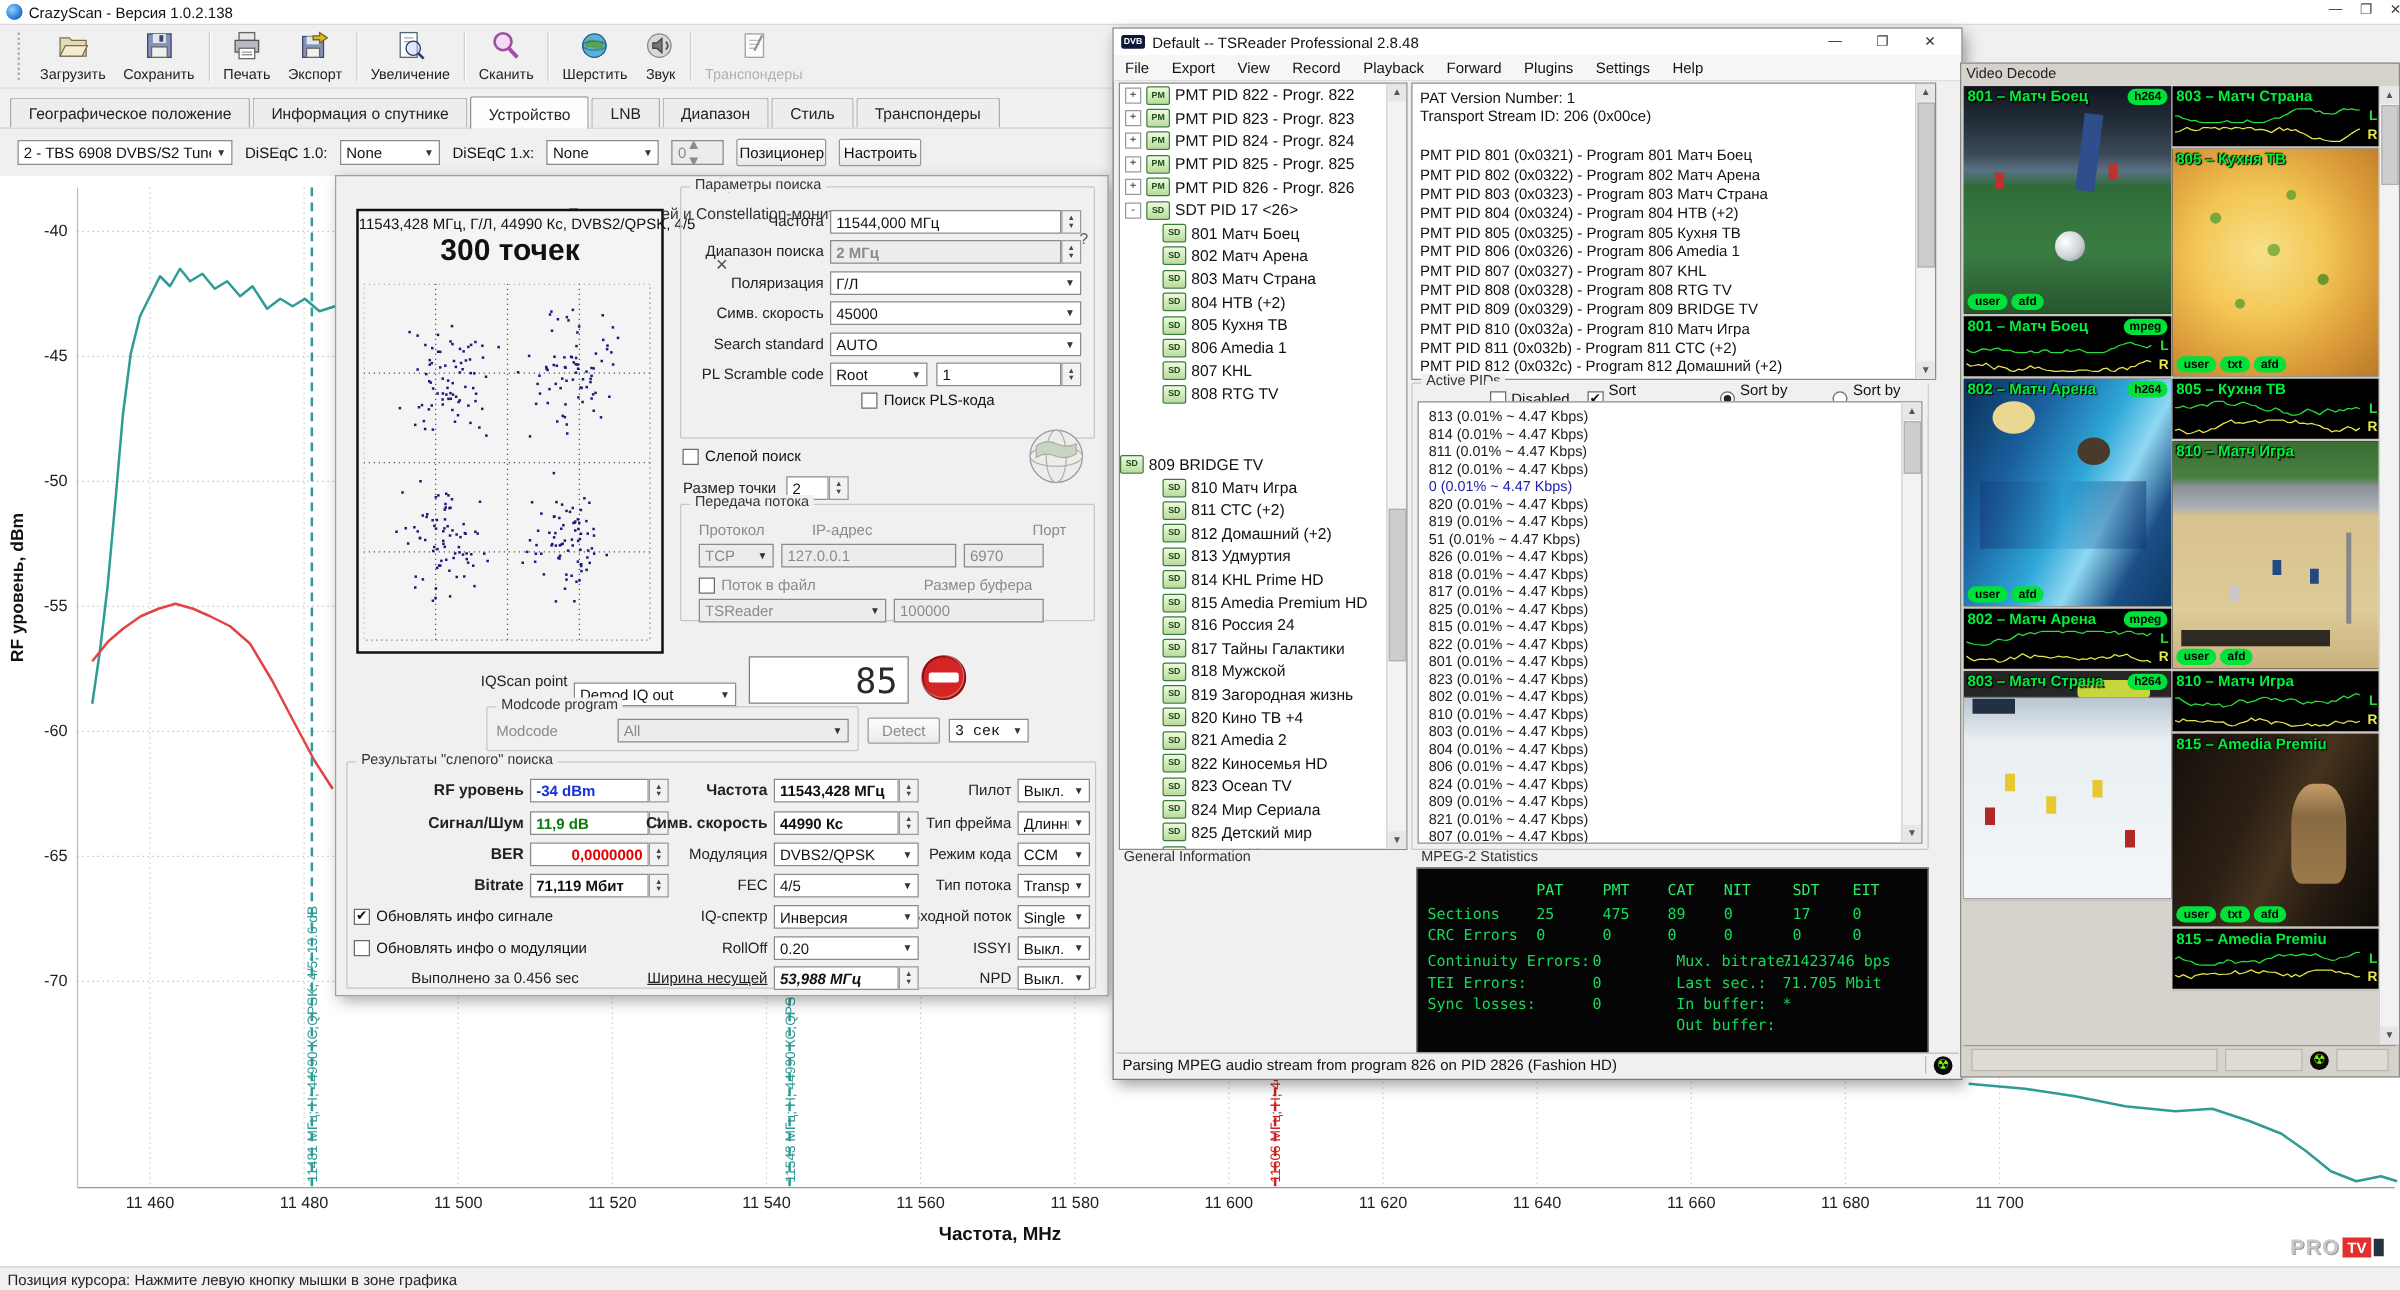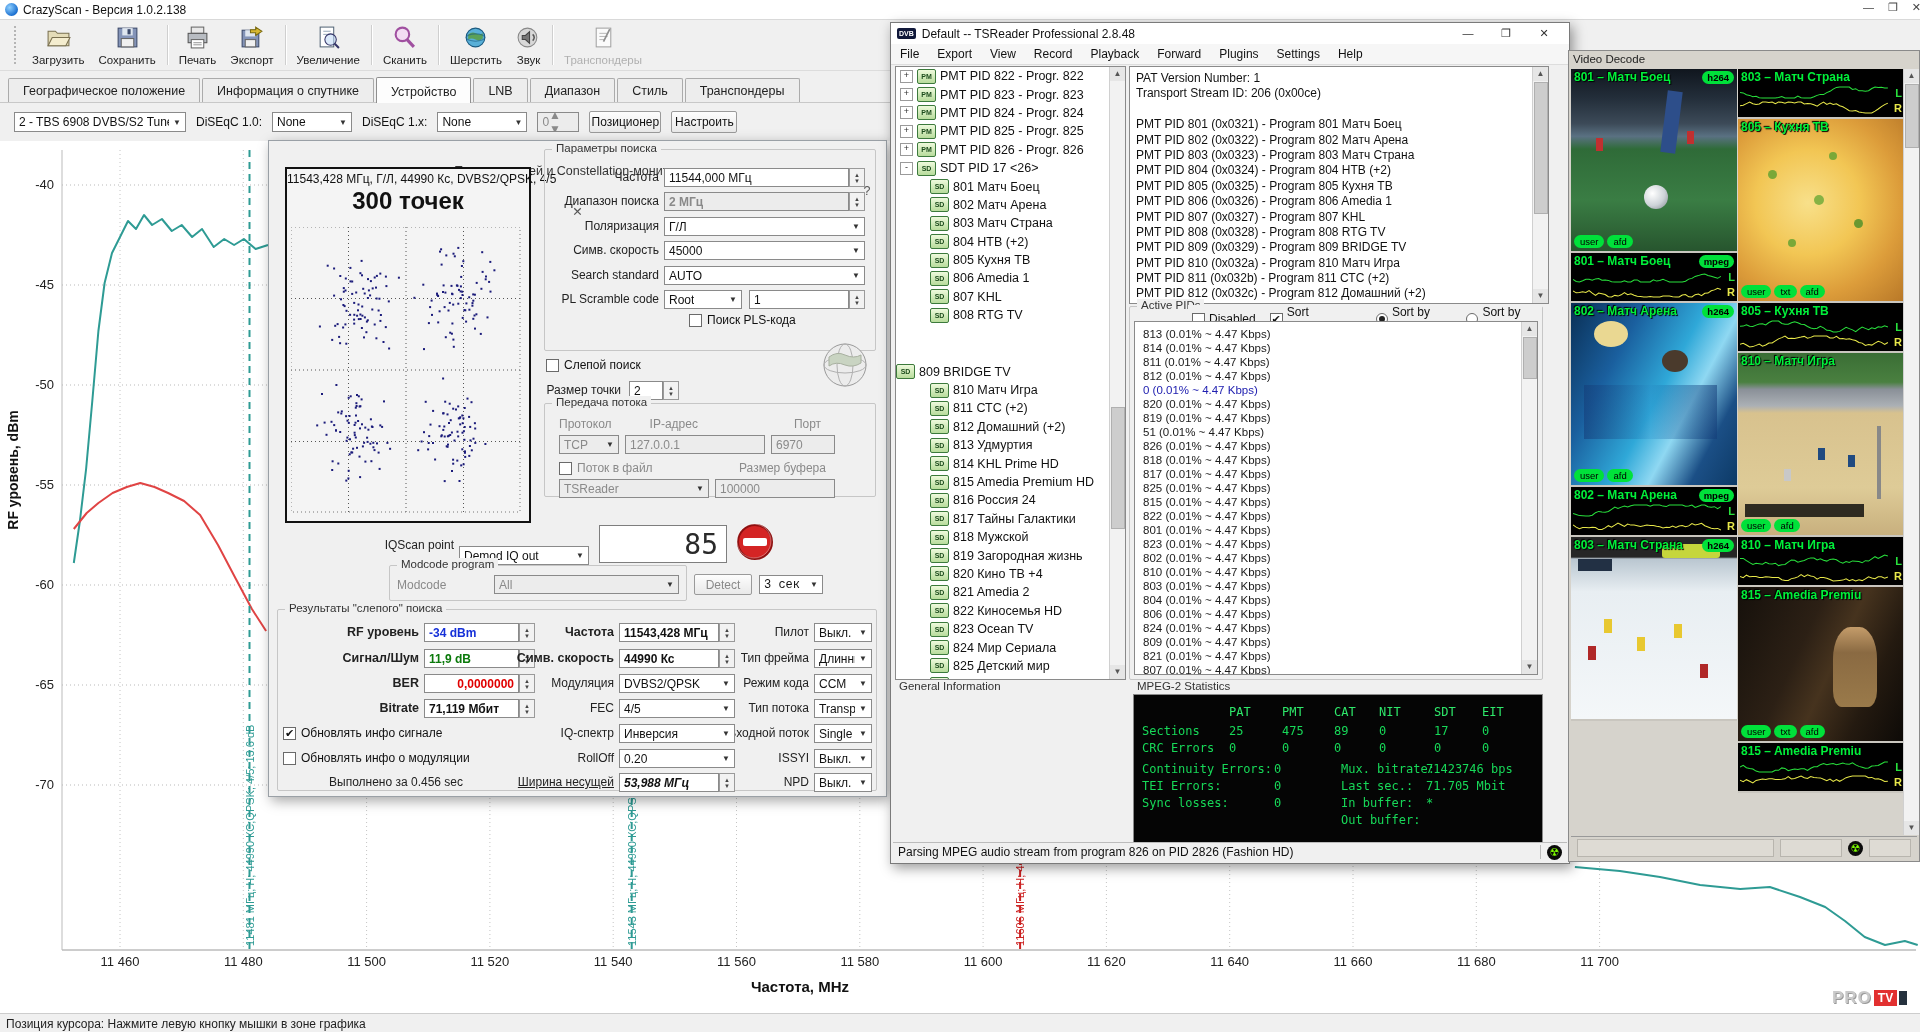--- a/index.html
+++ b/index.html
@@ -101,21 +101,21 @@
     border:1px solid #8a8a8a;z-index:7;box-sizing:border-box;}
   #vdec-head{font-size:11.5px;color:#222;padding:2px 4px;}
   .vcol{position:absolute;top:18px;width:166px;background:#c9c6bf;}
   .vcell{position:relative;width:100%;background:#000;overflow:hidden;margin-bottom:2px;}
   .scene{position:absolute;left:0;top:0;right:0;bottom:0;}
   .vtitle{position:relative;z-index:3;color:#00f03a;font-weight:bold;font-size:12px;padding:1px 3px;
     text-shadow:1px 1px 1px #000,-1px -1px 1px #000;white-space:nowrap;overflow:hidden;display:flex;align-items:center;}
   .pill{background:#00e13a;color:#000;border-radius:7px;font-size:9.5px;font-weight:bold;
     padding:0 5px;height:13px;line-height:13px;margin-left:auto;flex:none;text-shadow:none;}
   .brow{position:absolute;left:3px;bottom:3px;display:flex;gap:3px;z-index:3;}
-  .badge{background:#00e13a;color:#000;border-radius:7px;font-size:9.5px;font-weight:normal;padding:0 6px;
+  .badge{background:#00e13a;color:#000;border-radius:7px;font-size:9.5px;font-weight:bold;padding:0 6px;
     height:13px;line-height:13px;}
   .wrow{display:flex;align-items:center;height:15px;padding:0 2px;}
   .wrow svg{flex:1;height:13px;}
   .wlab{width:12px;font-size:11px;font-weight:bold;text-align:right;}
   .wlab.L{color:#28e03c;} .wlab.R{color:#e8e84a;}
   #vdec-strip{position:absolute;left:2px;right:2px;bottom:2px;height:22px;background:#d6d3cc;
     border-top:1px solid #999;display:flex;align-items:center;gap:6px;padding:0 6px;}
   #vdec-strip .cell{flex:1;height:16px;border:1px solid #b8b5ae;background:#dedbd4;}
   
   .sc-soccer{background:linear-gradient(180deg,#10161e 0%,#232e3a 16%,#3c4a58 30%,#5a7182 37%,#2f6b38 44%,#3a7d44 72%,#27552e 100%);}
@@ -710,21 +710,21 @@
             <ellipse cx="24" cy="24" rx="21" ry="8" fill="none" stroke="#b0b0b0"></ellipse>
             <ellipse cx="24" cy="24" rx="8" ry="21" fill="none" stroke="#b0b0b0"></ellipse>
             <path d="M8 16 q8 -6 16 -2 q9 4 16 0 l0 8 q-8 5 -16 2 q-9 -4 -16 1 Z" fill="#c9d4c2" stroke="#a8b0a0"></path>
           </svg></div>
         <div class="grp" style="position: absolute; left: 275px; top: 262px; width: 330px; height: 92px;">
           <div class="glabel">Передача потока</div>
         </div>
         <div style="position: absolute; left: 290px; top: 276px; display: flex; gap: 38px; font-size: 12px; color: rgb(138, 138, 138);">
           <span>Протокол</span>
           <span>IP-адрес</span>
-          <span style="margin-left:58px;">Порт</span>
+          <span style="margin-left:90px;">Порт</span>
         </div>
         <div class="fld combo dis" style="position: absolute; left: 290px; top: 294px; width: 60px; height: 19px;">
           <span style="overflow: hidden; white-space: nowrap;">TCP</span>
           <span class="caret">▼</span>
         </div>
         <div class="fld dis" style="position: absolute; left: 356px; top: 294px; width: 140px; height: 19px;">
           <span style="overflow: hidden; white-space: nowrap;">127.0.0.1</span>
         </div>
         <div class="fld dis" style="position: absolute; left: 502px; top: 294px; width: 64px; height: 19px;">
           <span style="overflow: hidden; white-space: nowrap;">6970</span>

